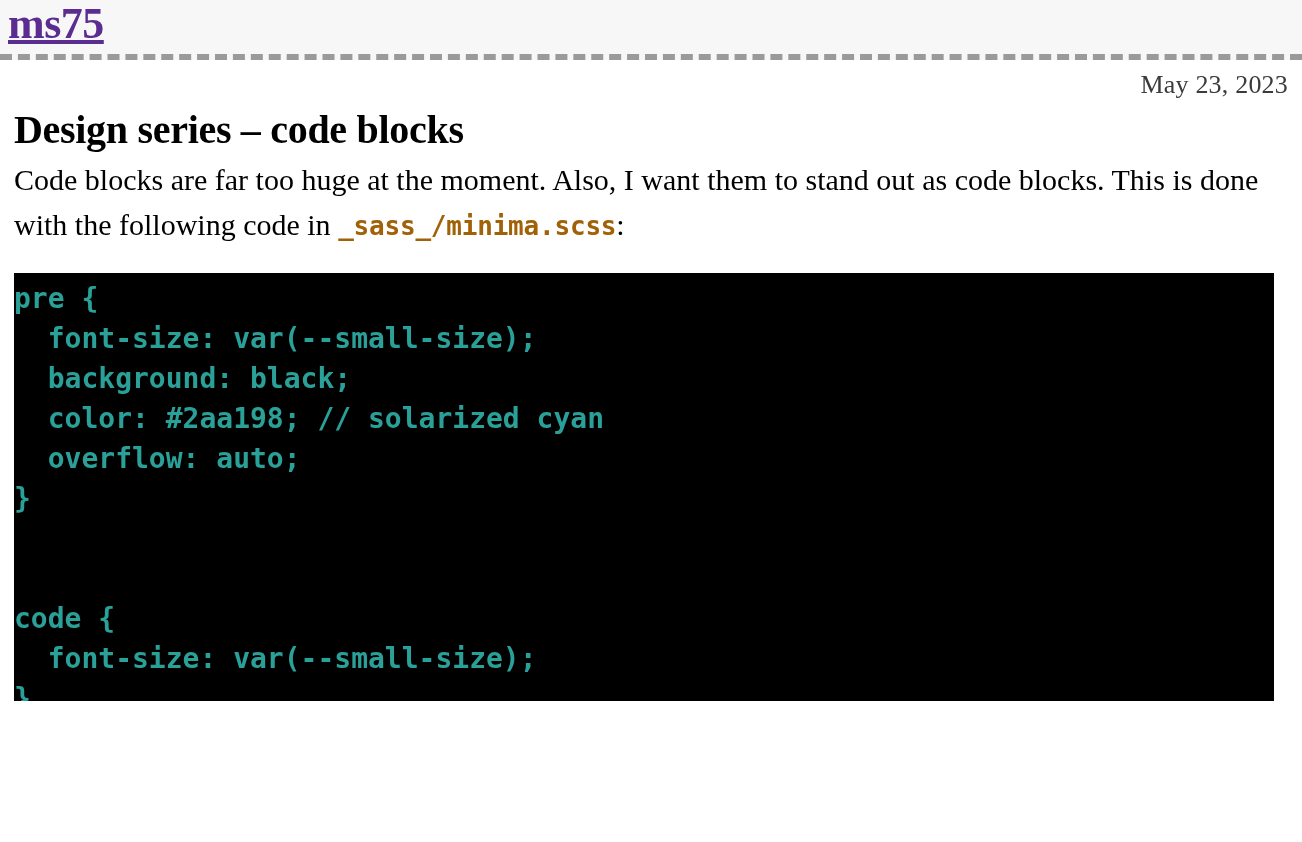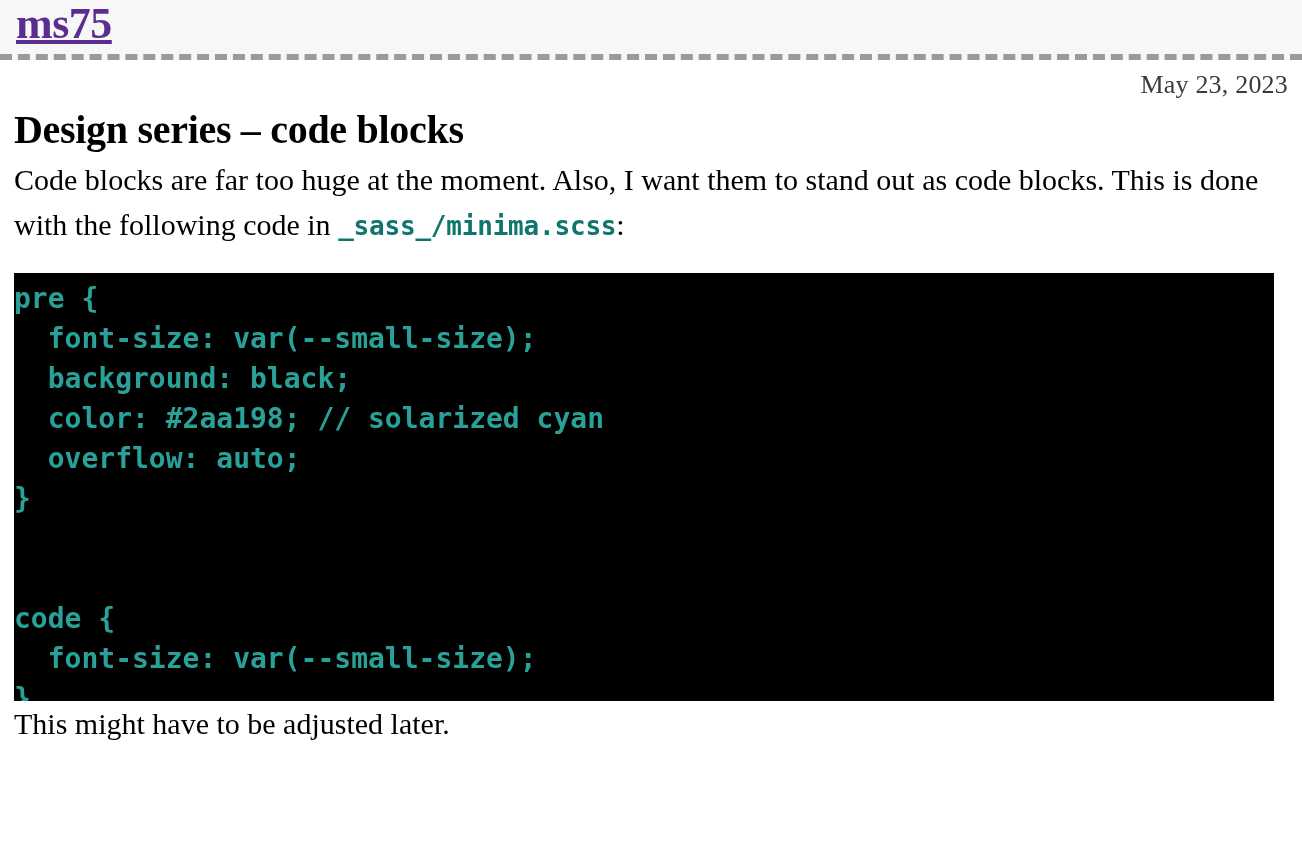--- a/index.html
+++ b/index.html
@@ -11,21 +11,21 @@
     width: 1302px;
     height: 842px;
     overflow: hidden;
     font-family: "Liberation Serif", "DejaVu Serif", serif;
     -webkit-font-smoothing: antialiased;
   }
 
   
   .site-header {
     background: #f7f7f7;
-    padding: 0 16px;
+    padding: 0 8px;
     height: 60px;
     box-sizing: border-box;
     display: flex;
     align-items: flex-start;
     border-bottom: 6px dashed #9a9a9a;
   }
   .site-title {
     display: inline-block;
     font-family: "Liberation Serif", "DejaVu Serif", serif;
     font-weight: bold;
@@ -70,21 +70,21 @@
     line-height: 1.5;
     color: #000000;
     margin: 0;
     max-width: 1250px;
   }
   .post-para code,
   code.inline-code {
     font-family: "DejaVu Sans Mono", "Liberation Mono", monospace;
     font-size: 26px;
     font-weight: bold;
-    color: #0f766e;
+    color: #a16207;
     letter-spacing: -0.2px;
   }
 
   
   .code-block-wrap {
     margin-top: 26px;
   }
   pre.code-block {
     background: #000000;
     color: #2aa198;
@@ -139,15 +139,14 @@
   color: #2aa198; // solarized cyan
   overflow: auto;
 }
 
 
 code {
   font-size: var(--small-size);
 }</code></pre>
   </div>
 
-  <p class="post-outro">This might have to be adjusted later.</p>
 
 </div>
 
 </body></html>

